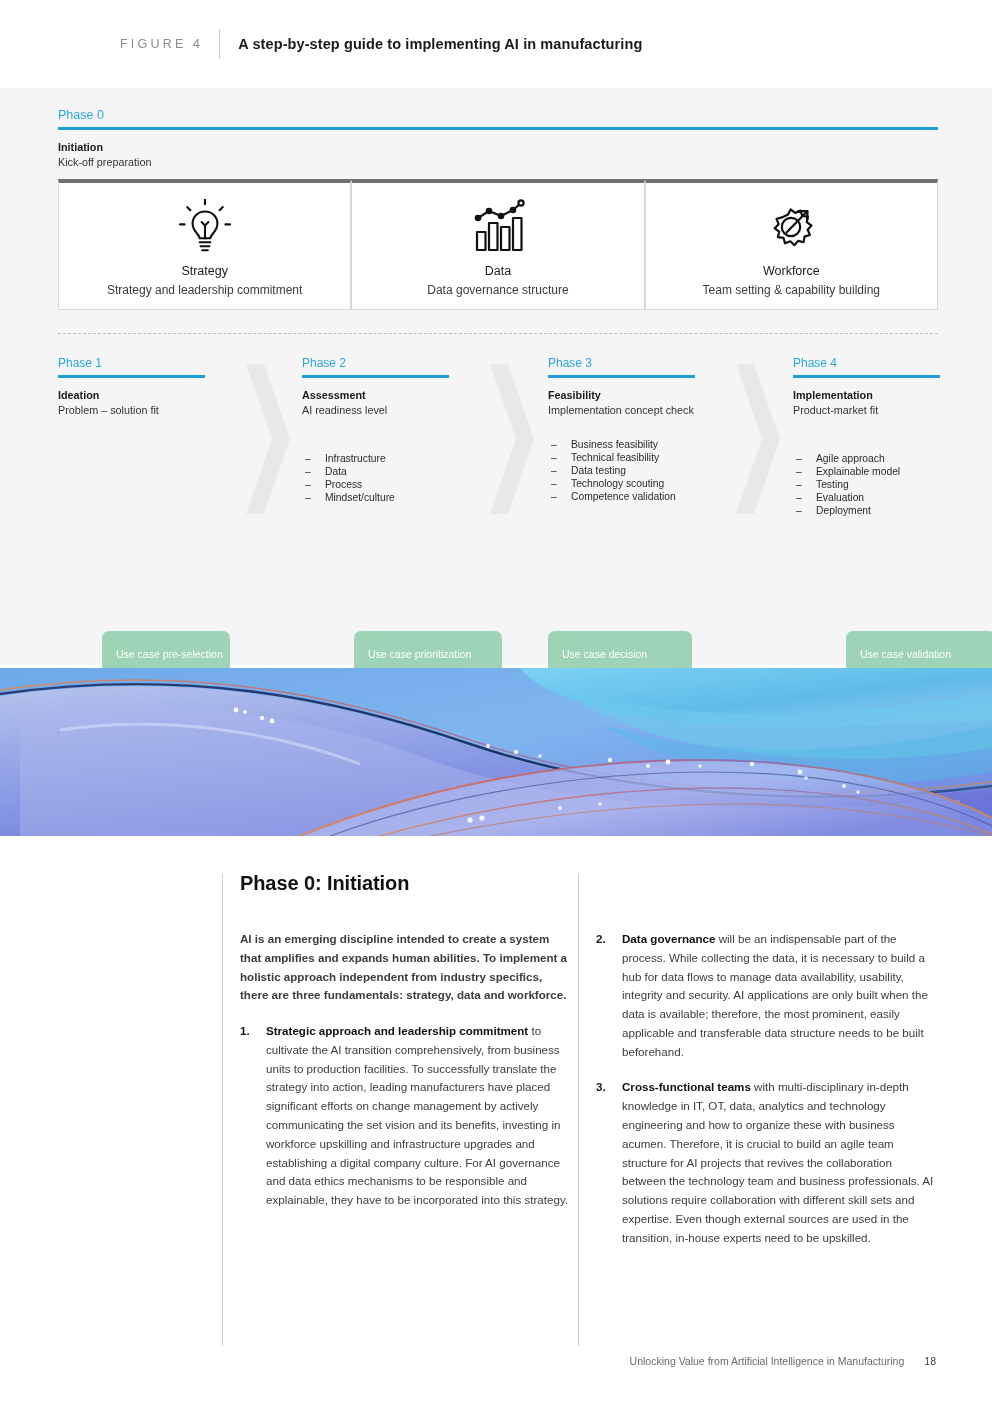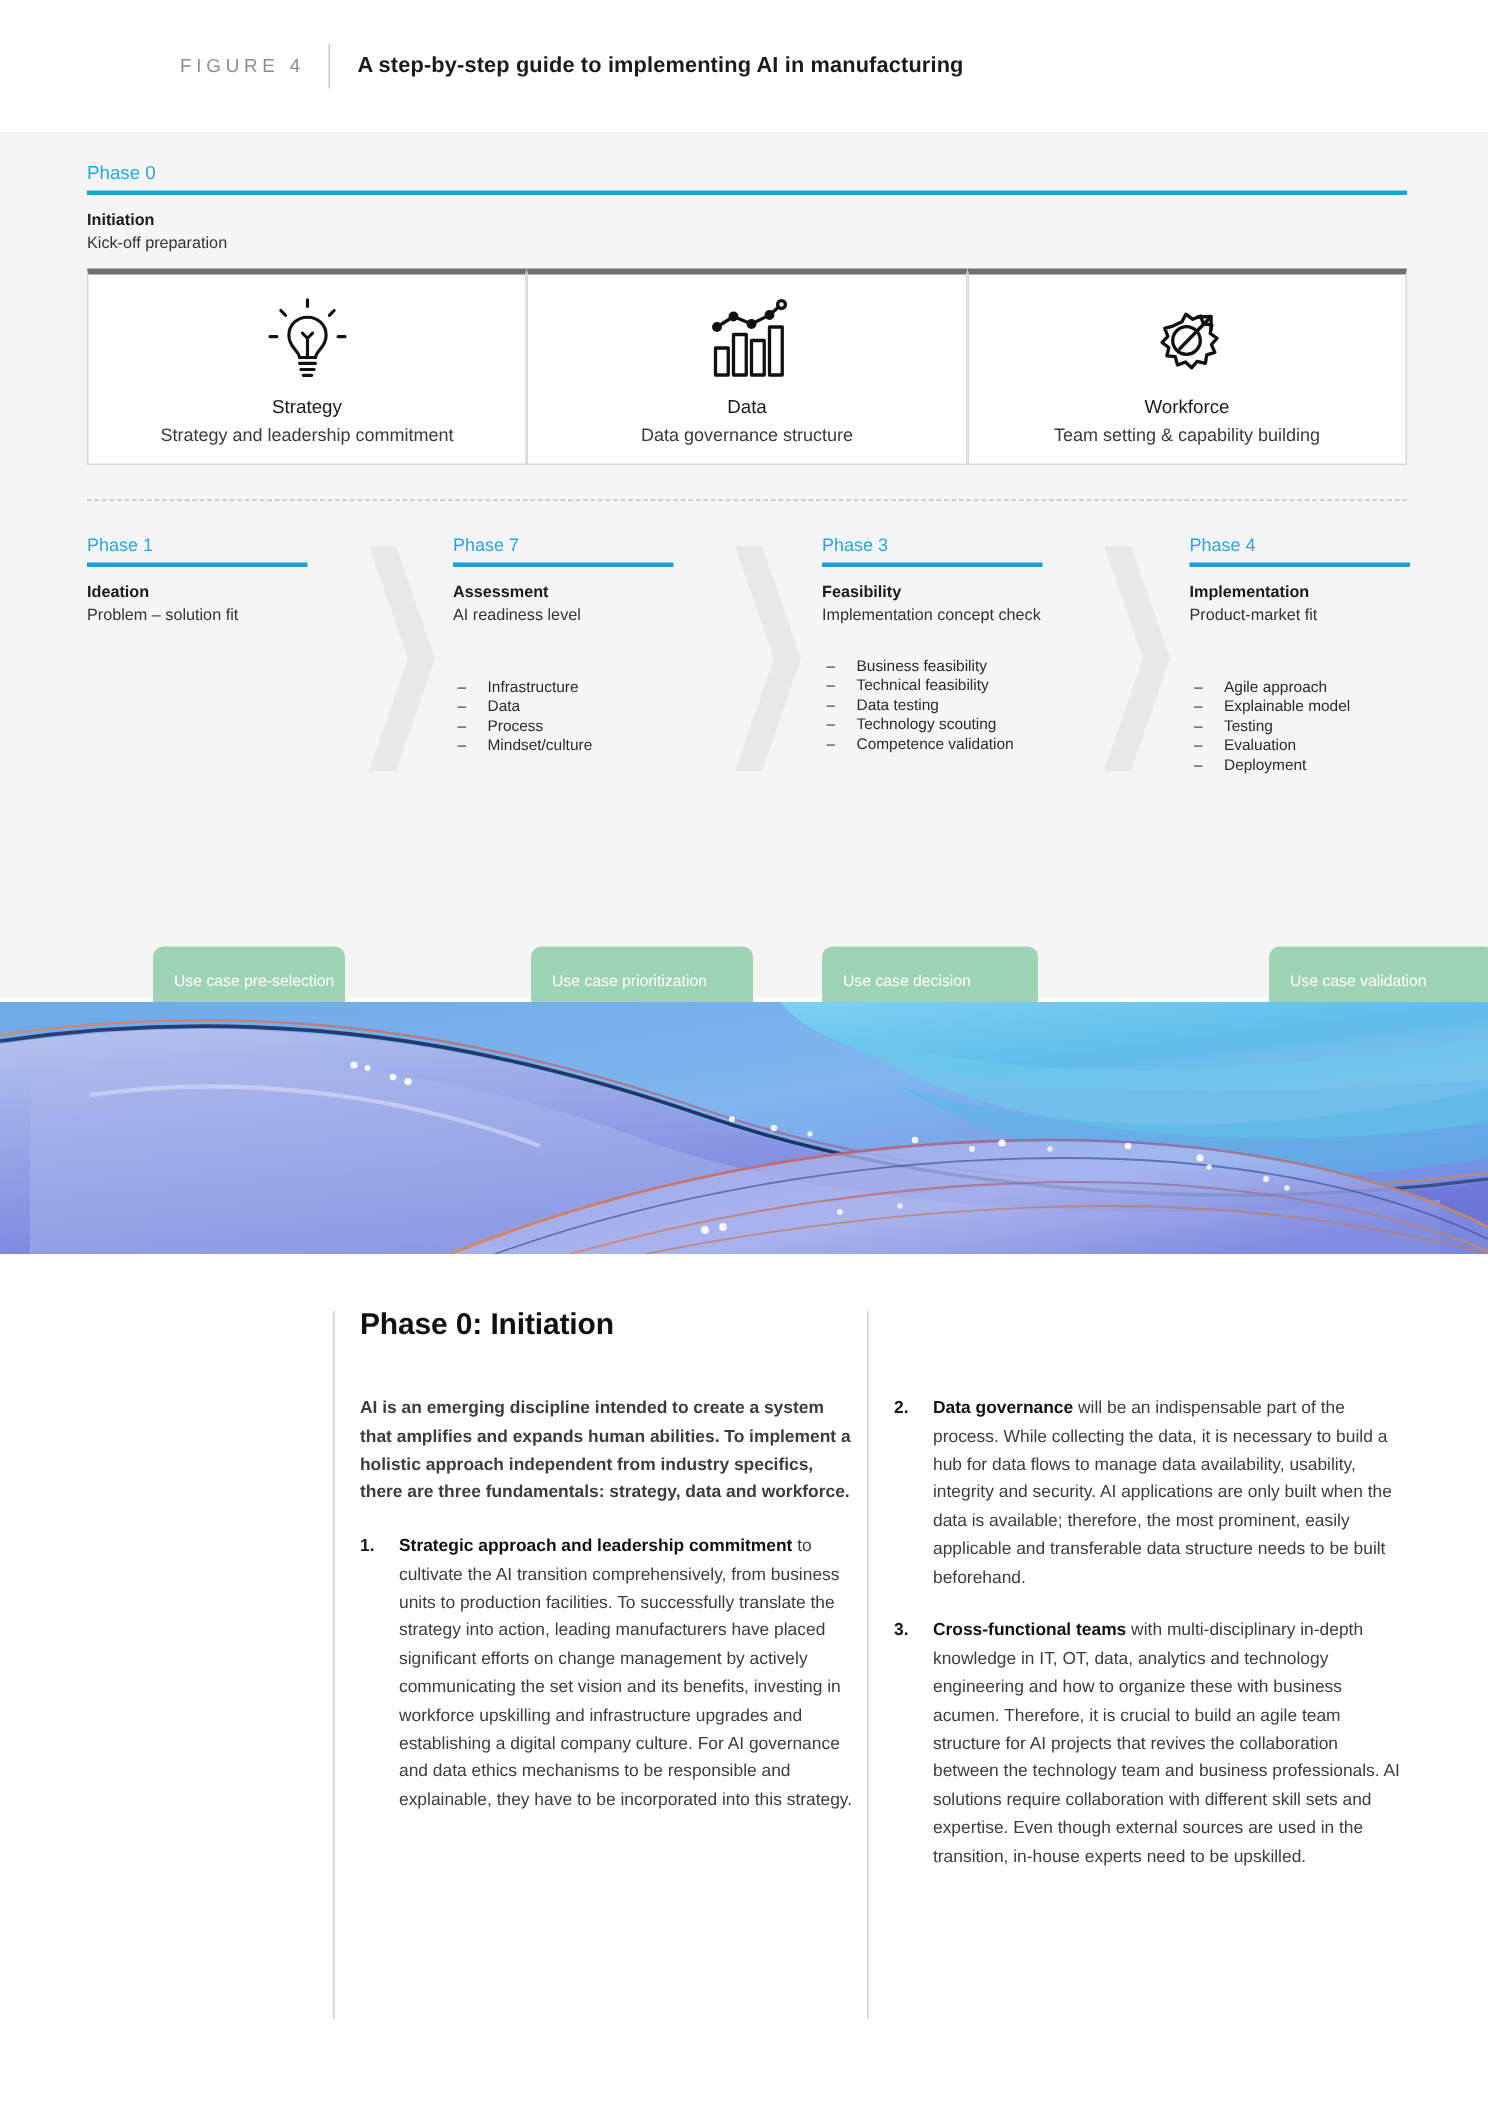--- a/index.html
+++ b/index.html
@@ -354,21 +354,21 @@
       <div class="phase-col p1">
         <div class="phase-head-label">Phase 1</div>
         <div class="phase-rule"></div>
         <div class="phase-sub">
           <div class="phase-sub-title">Ideation</div>
           <div class="phase-sub-desc">Problem – solution fit</div>
         </div>
       </div>
 
       <div class="phase-col p2">
-        <div class="phase-head-label">Phase 7</div>
+        <div class="phase-head-label">Phase 2</div>
         <div class="phase-rule"></div>
         <div class="phase-sub">
           <div class="phase-sub-title">Assessment</div>
           <div class="phase-sub-desc">AI readiness level</div>
         </div>
         <ul class="bullet-list">
           <li>Infrastructure</li>
           <li>Data</li>
           <li>Process</li>
           <li>Mindset/culture</li>
@@ -523,16 +523,19 @@
         <span class="num-marker">2.</span>
         <span class="num-body"><b>Data governance</b><span> will be an indispensable part of the process. While collecting the data, it is necessary to build a hub for data flows to manage data availability, usability, integrity and security. AI applications are only built when the data is available; therefore, the most prominent, easily applicable and transferable data structure needs to be built beforehand.</span></span>
       </div>
 
       <div class="num-item">
         <span class="num-marker">3.</span>
         <span class="num-body"><b>Cross-functional teams</b><span> with multi-disciplinary in-depth knowledge in IT, OT, data, analytics and technology engineering and how to organize these with business acumen. Therefore, it is crucial to build an agile team structure for AI projects that revives the collaboration between the technology team and business professionals. AI solutions require collaboration with different skill sets and expertise. Even though external sources are used in the transition, in-house experts need to be upskilled.</span></span>
       </div>
     </div>
 
+    <div class="footer">
+      <span>Unlocking Value from Artificial Intelligence in Manufacturing</span><span class="pageno">18</span>
+    </div>
 
   </div>
 
 </div>
 
 </body></html>

